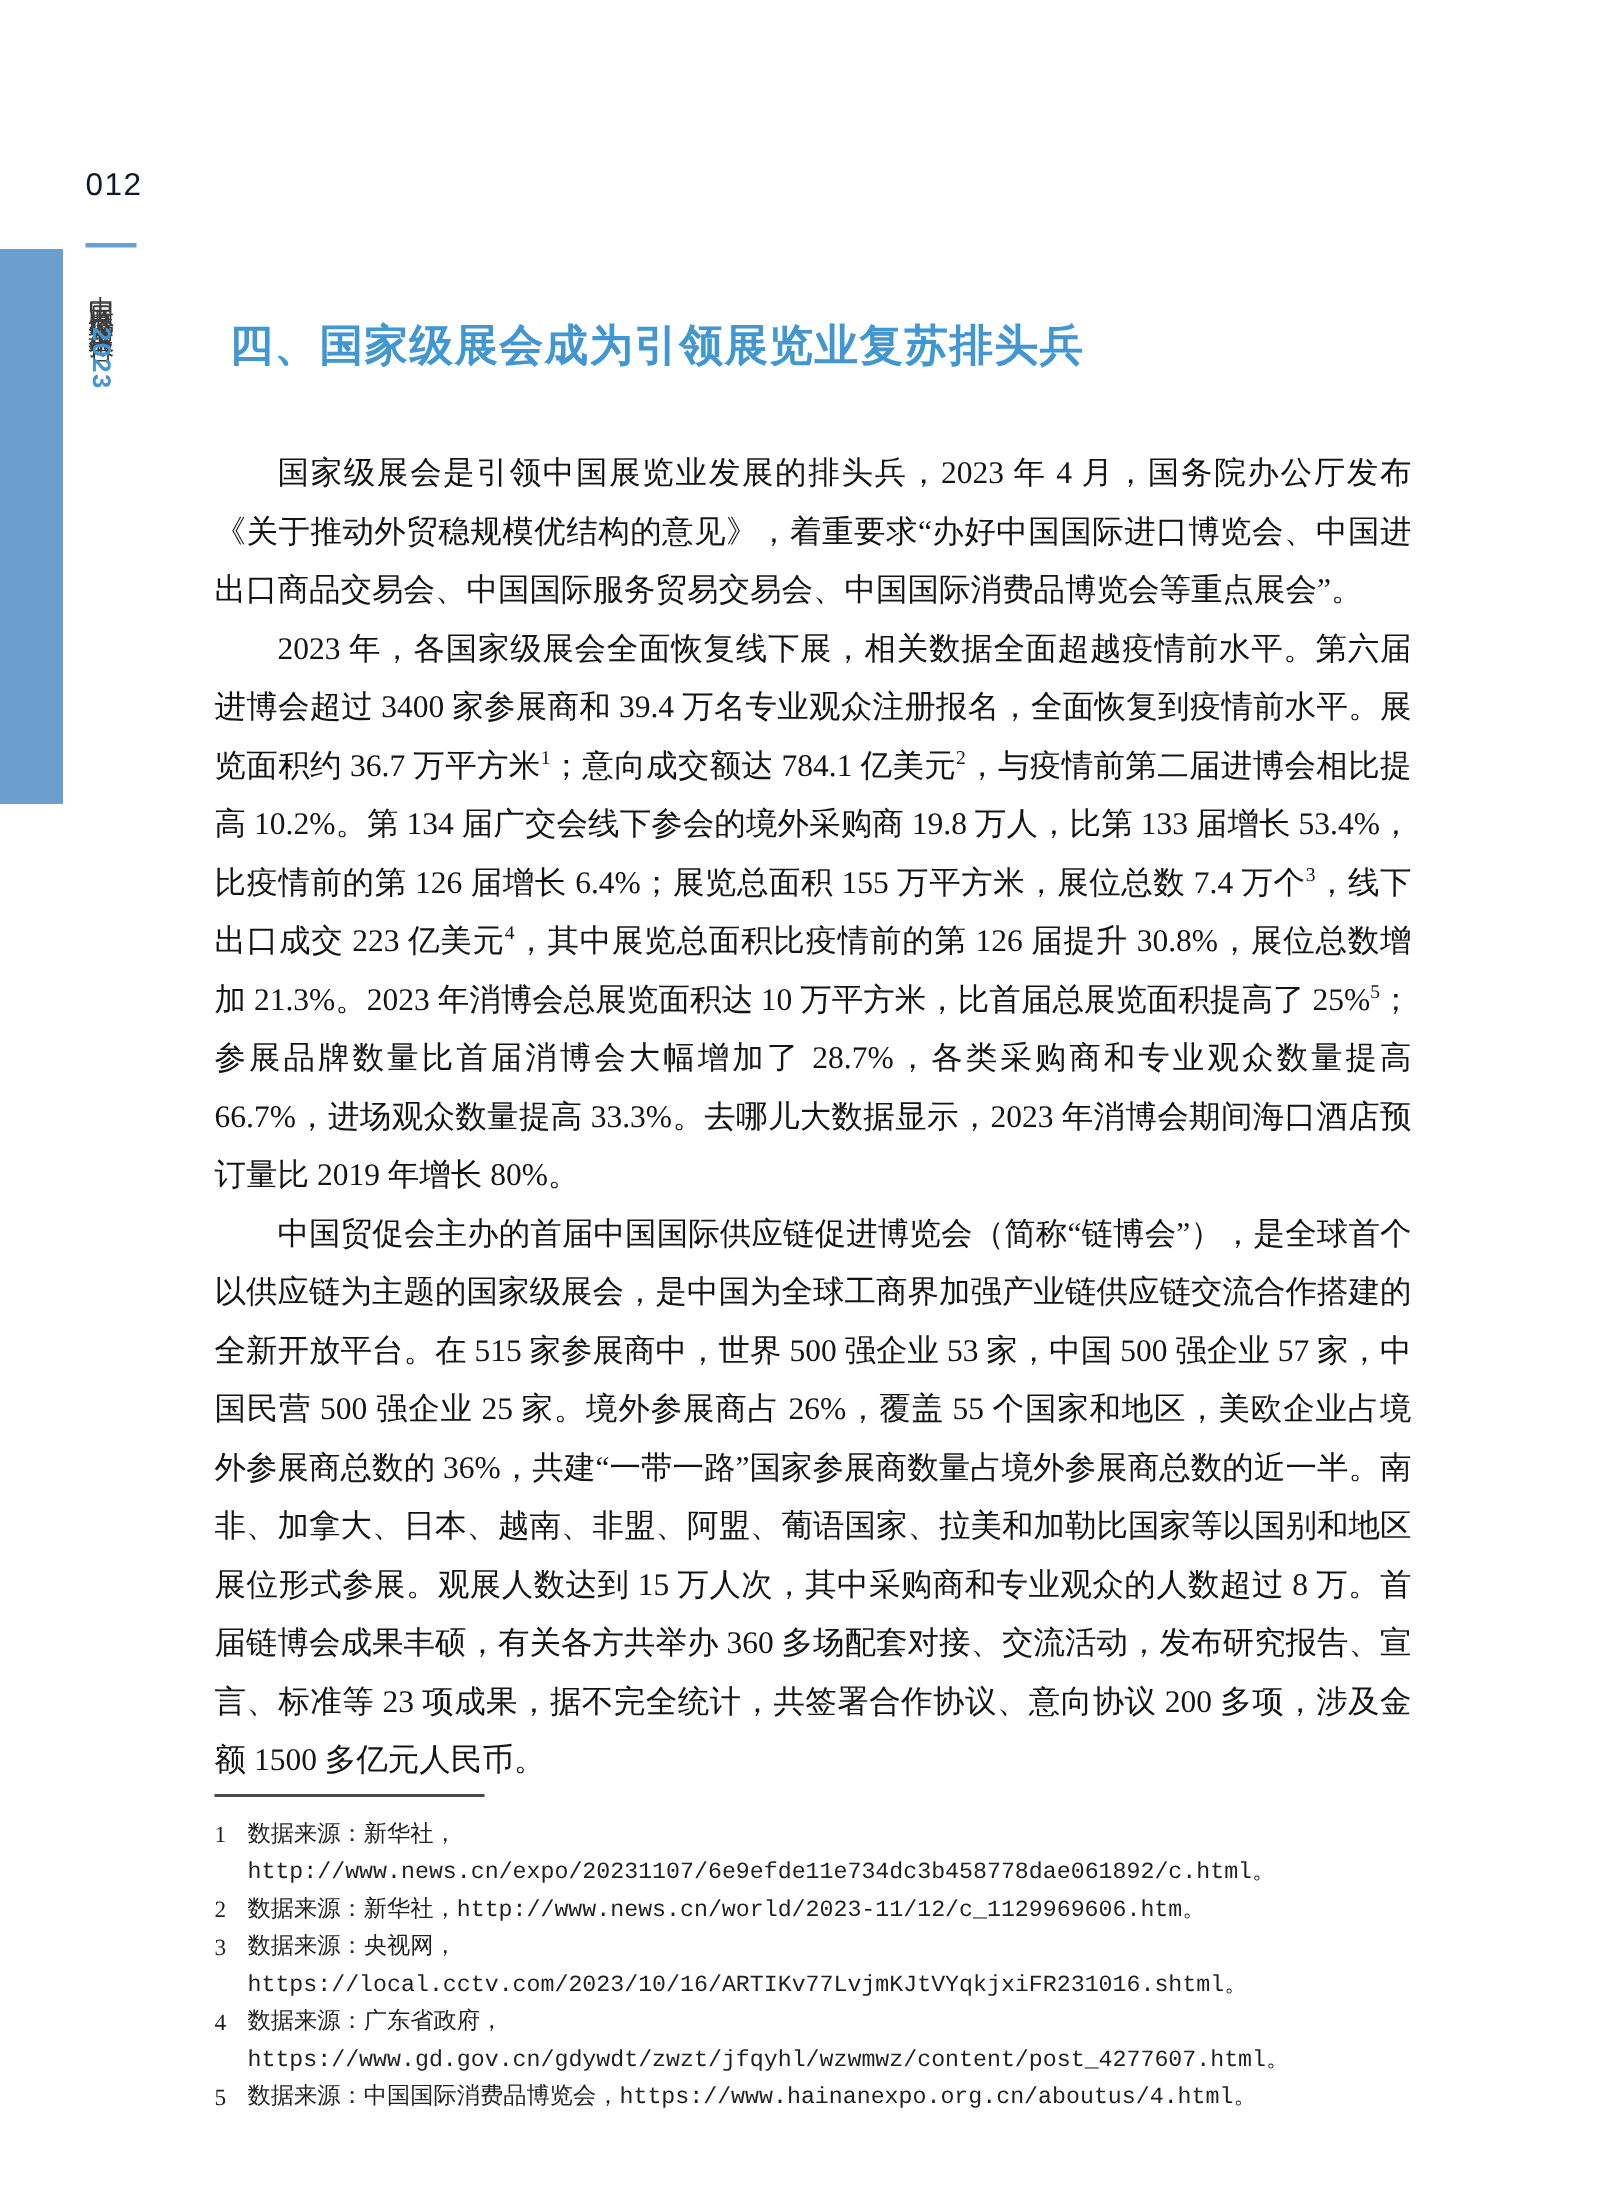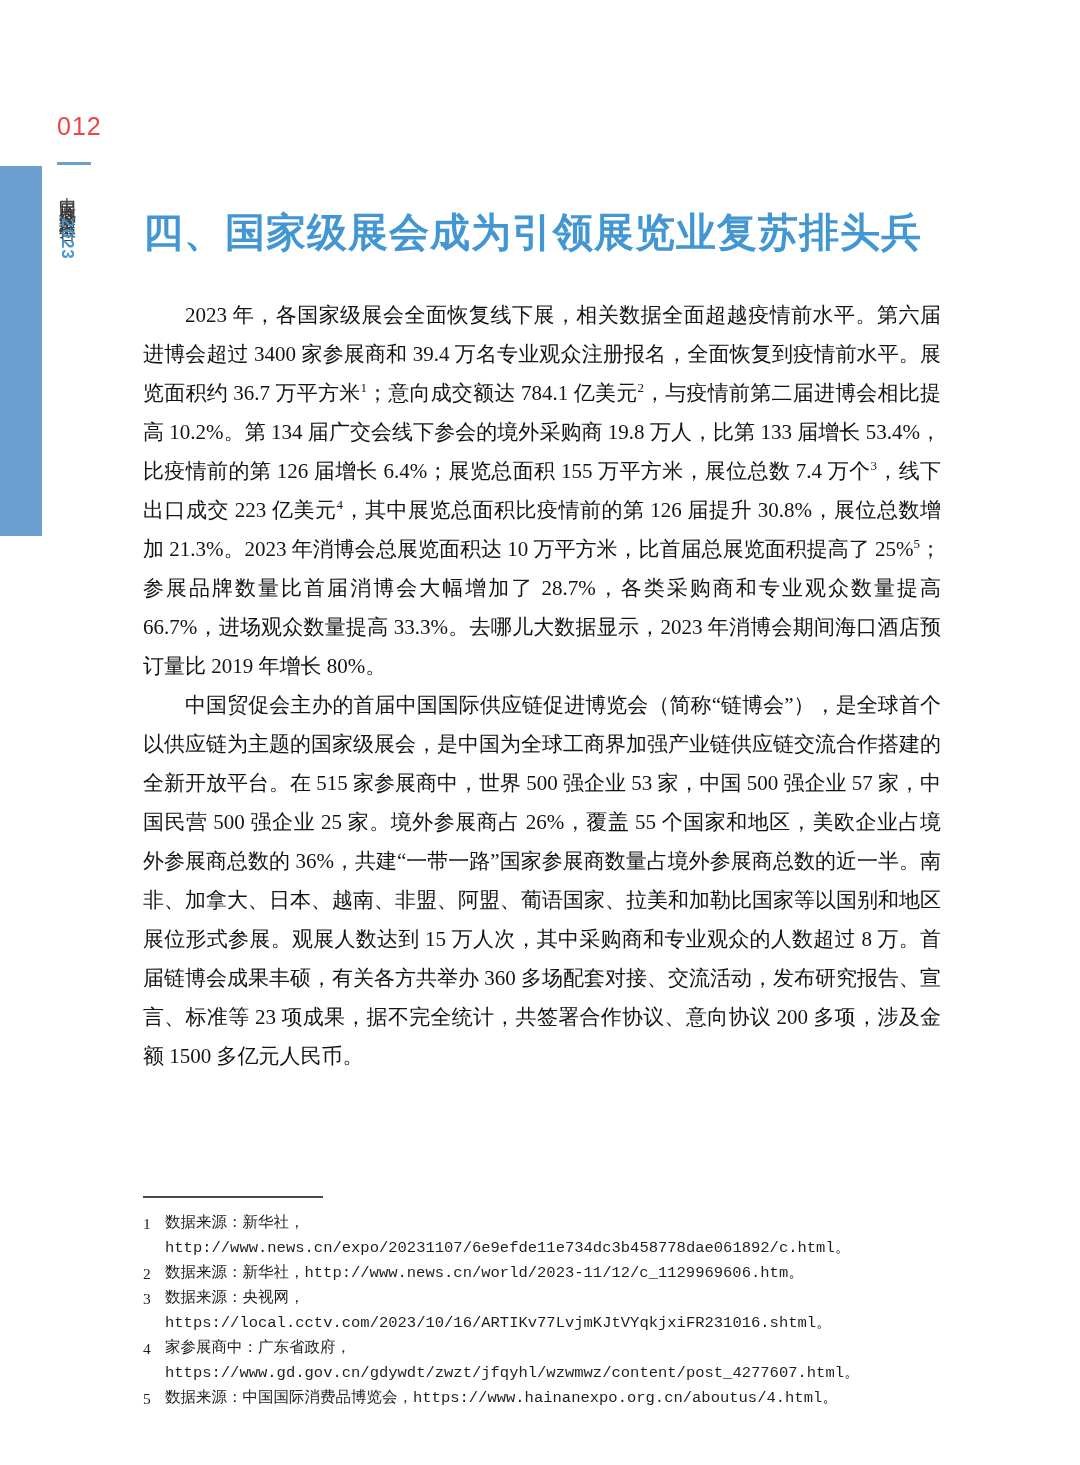--- a/index.html
+++ b/index.html
@@ -16,23 +16,23 @@
     color: #111111;
     overflow: hidden;
   }
 
   
   .page-number {
     position: absolute;
     left: 57px;
     top: 112px;
     font-family: "Liberation Sans", "DejaVu Sans", sans-serif;
-    font-size: 25px;
+    font-size: 21px;
     letter-spacing: 1px;
-    color: #ef4444;
+    color: #0f172a;
   }
   .page-rule {
     position: absolute;
     left: 57px;
     top: 162px;
     width: 34px;
     height: 3px;
     background: var(--bar);
   }
   .side-bar {
@@ -63,27 +63,28 @@
   }
 
   
   .content {
     position: absolute;
     left: 143px;
     top: 214px;
     width: 798px;
   }
   .section-title {
-    font-family: Liberation Serif, serif;
+    font-family: Liberation Mono, monospace;
     font-weight: bold;
-    font-size: 40px;
+    font-size: 29px;
     line-height: 38px;
     letter-spacing: 1px;
     color: var(--accent);
     margin-bottom: 44px;
+    margin-left: 10px;
   }
   .para {
     font-size: 21px;
     line-height: 39px;
     text-align: justify;
     text-indent: 2em;
     color: #141414;
   }
   .para sup {
     font-size: 13px;
@@ -124,20 +125,21 @@
 <div class="page-number">012</div>
 <div class="page-rule"></div>
 <div class="side-bar"></div>
 <div class="spine">
   <span>中国展览经济发展报告</span><span class="year">2023</span>
 </div>
 
 <div class="content">
   <h1 class="section-title">四、国家级展会成为引领展览业复苏排头兵</h1>
   <div>
+      <p class="para">国家级展会是引领中国展览业发展的排头兵，2023 年 4 月，国务院办公厅发布《关于推动外贸稳规模优结构的意见》，着重要求“办好中国国际进口博览会、中国进出口商品交易会、中国国际服务贸易交易会、中国国际消费品博览会等重点展会”。</p>
       <p class="para">2023 年，各国家级展会全面恢复线下展，相关数据全面超越疫情前水平。第六届进博会超过 3400 家参展商和 39.4 万名专业观众注册报名，全面恢复到疫情前水平。展览面积约 36.7 万平方米<sup>1</sup>；意向成交额达 784.1 亿美元<sup>2</sup>，与疫情前第二届进博会相比提高 10.2%。第 134 届广交会线下参会的境外采购商 19.8 万人，比第 133 届增长 53.4%，比疫情前的第 126 届增长 6.4%；展览总面积 155 万平方米，展位总数 7.4 万个<sup>3</sup>，线下出口成交 223 亿美元<sup>4</sup>，其中展览总面积比疫情前的第 126 届提升 30.8%，展位总数增加 21.3%。2023 年消博会总展览面积达 10 万平方米，比首届总展览面积提高了 25%<sup>5</sup>；参展品牌数量比首届消博会大幅增加了 28.7%，各类采购商和专业观众数量提高 66.7%，进场观众数量提高 33.3%。去哪儿大数据显示，2023 年消博会期间海口酒店预订量比 2019 年增长 80%。</p>
       <p class="para">中国贸促会主办的首届中国国际供应链促进博览会（简称“链博会”），是全球首个以供应链为主题的国家级展会，是中国为全球工商界加强产业链供应链交流合作搭建的全新开放平台。在 515 家参展商中，世界 500 强企业 53 家，中国 500 强企业 57 家，中国民营 500 强企业 25 家。境外参展商占 26%，覆盖 55 个国家和地区，美欧企业占境外参展商总数的 36%，共建“一带一路”国家参展商数量占境外参展商总数的近一半。南非、加拿大、日本、越南、非盟、阿盟、葡语国家、拉美和加勒比国家等以国别和地区展位形式参展。观展人数达到 15 万人次，其中采购商和专业观众的人数超过 8 万。首届链博会成果丰硕，有关各方共举办 360 多场配套对接、交流活动，发布研究报告、宣言、标准等 23 项成果，据不完全统计，共签署合作协议、意向协议 200 多项，涉及金额 1500 多亿元人民币。</p>
     </div>
 </div>
 
 <div class="footnotes">
   <div class="fn-rule"></div>
   <div>
       <div class="footnote">
         <span class="fn-num">1</span>
@@ -146,20 +148,20 @@
       <div class="footnote">
         <span class="fn-num">2</span>
         <span class="fn-text">数据来源：新华社，http://www.news.cn/world/2023-11/12/c_1129969606.htm。</span>
       </div>
       <div class="footnote">
         <span class="fn-num">3</span>
         <span class="fn-text">数据来源：央视网，https://local.cctv.com/2023/10/16/ARTIKv77LvjmKJtVYqkjxiFR231016.shtml。</span>
       </div>
       <div class="footnote">
         <span class="fn-num">4</span>
-        <span class="fn-text">家参展商中：广东省政府，https://www.gd.gov.cn/gdywdt/zwzt/jfqyhl/wzwmwz/content/post_4277607.html。</span>
+        <span class="fn-text">数据来源：广东省政府，https://www.gd.gov.cn/gdywdt/zwzt/jfqyhl/wzwmwz/content/post_4277607.html。</span>
       </div>
       <div class="footnote">
         <span class="fn-num">5</span>
         <span class="fn-text">数据来源：中国国际消费品博览会，https://www.hainanexpo.org.cn/aboutus/4.html。</span>
       </div>
     </div>
 </div>
 
 </body></html>

